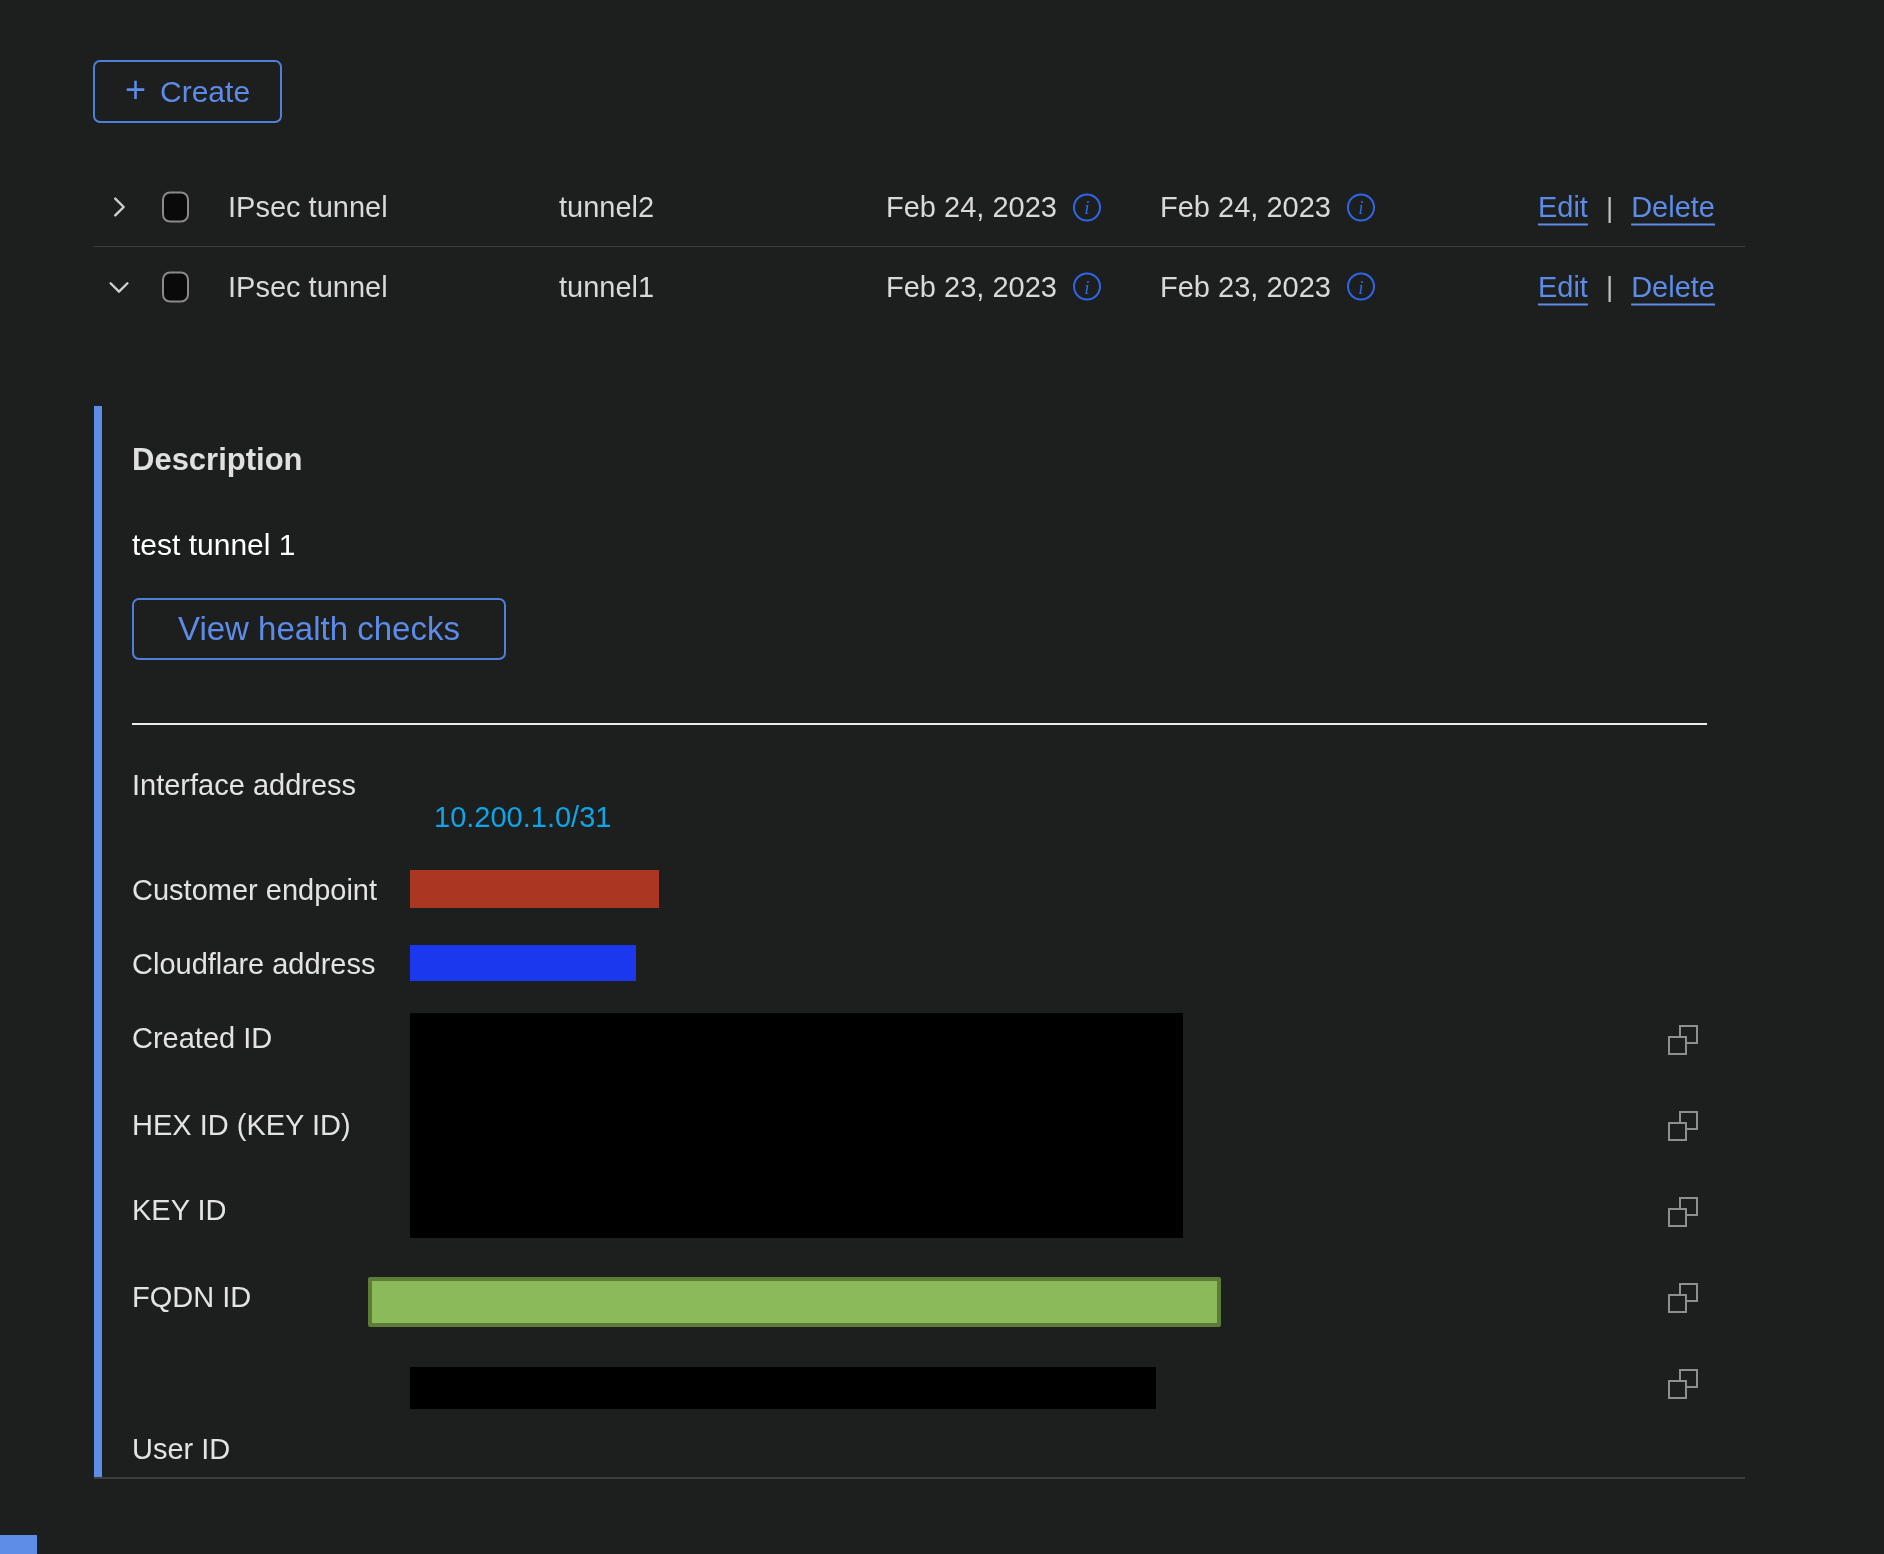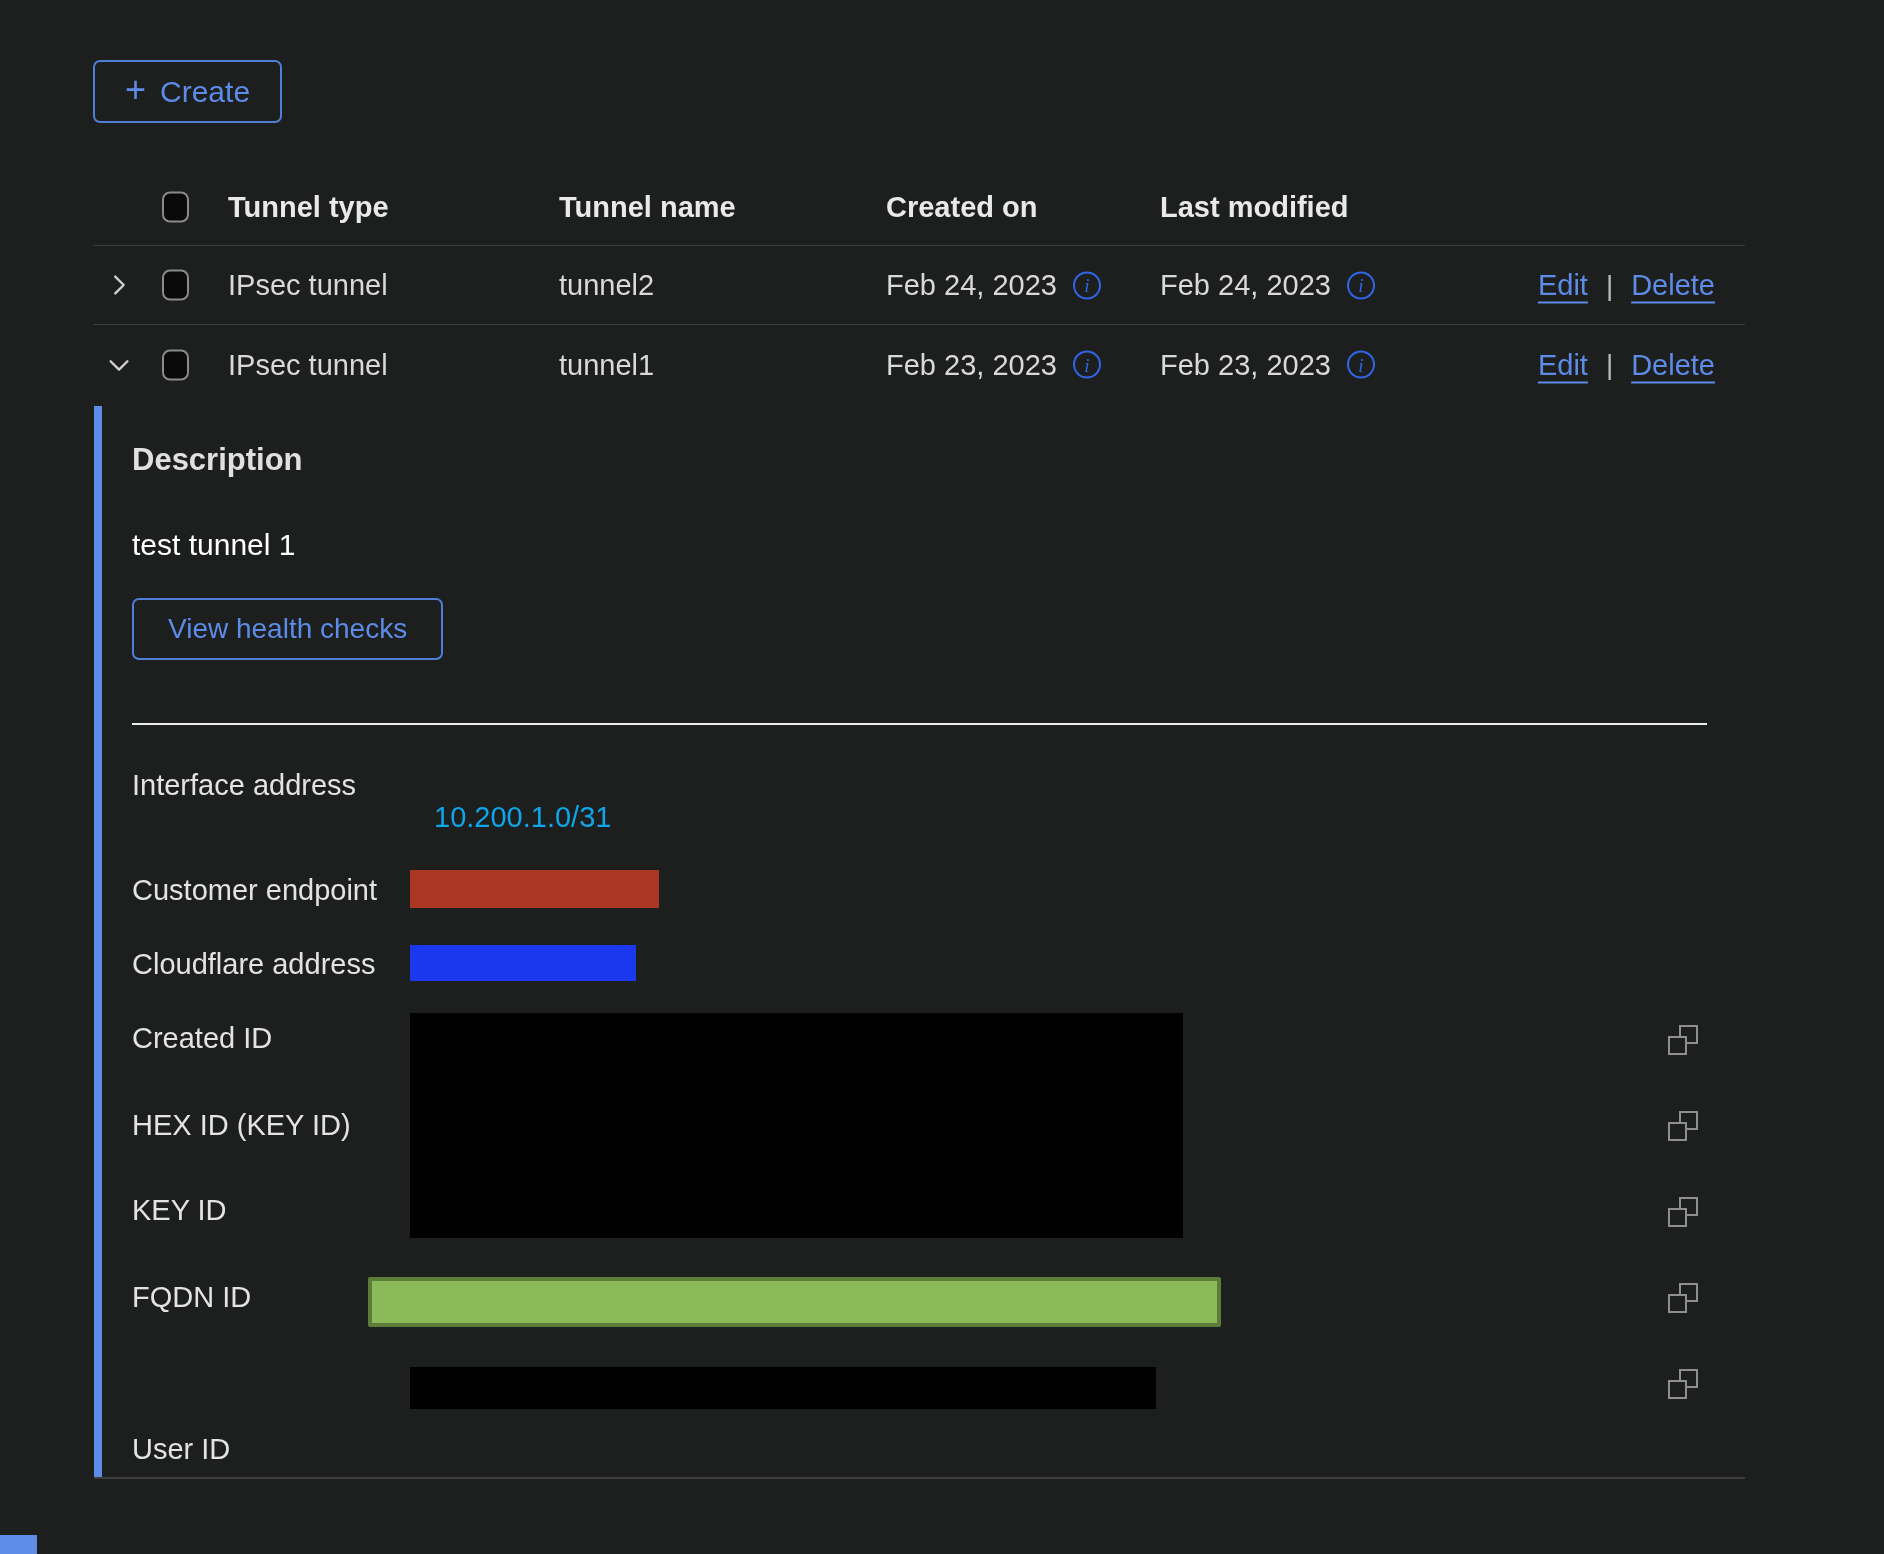--- a/index.html
+++ b/index.html
@@ -19,21 +19,21 @@
     gap: 14px;
     background: transparent;
     border: 2px solid #4f7fd9;
     border-radius: 7px;
     color: #5d8ce8;
     font-family: "Liberation Sans", sans-serif;
     cursor: pointer;
   }
   #create-btn { left: 93px; top: 60px; height: 63px; padding: 0 30px; font-size: 30px; }
   #create-btn .plus { font-size: 36px; font-weight: 300; line-height: 1; position: relative; top: -2px; }
-  #health-btn { left: 132px; top: 598px; height: 62px; padding: 0 34px; font-size: 28px; }
+  #health-btn { left: 132px; top: 598px; height: 62px; padding: 0 44px; font-size: 33px; }
 
   
   .table { position: absolute; left: 93px; top: 168px; width: 1652px; }
   .thead { position: relative; height: 78px; border-bottom: 1px solid #3d3d3d; }
   .trow  { position: relative; height: 79px; }
   .trow.divided { border-bottom: 1px solid #3d3d3d; }
   .cell {
     position: absolute; top: 50%; transform: translateY(-50%);
     display: flex; align-items: center; white-space: nowrap;
   }
@@ -103,29 +103,20 @@
 </head>
 <body>
 
 <button class="btn-outline abs" id="create-btn">
   <span class="plus">+</span>
   <span>Create</span>
 </button>
 
 <div class="table">
 
-  <div class="thead">
-    <div class="cell c-check">
-        <span class="checkbox"></span>
-      </div>
-    <div class="cell c-type th">Tunnel type</div>
-    <div class="cell c-name th">Tunnel name</div>
-    <div class="cell c-created th">Created on</div>
-    <div class="cell c-modified th">Last modified</div>
-  </div>
 
   <div class="trow divided">
     <div class="cell c-chevron chev">
       <svg width="30" height="30" viewBox="0 0 32 32">
           <polyline points="12,7 21,16 12,25" fill="none" stroke="#d0d0d0" stroke-width="2.5" stroke-linecap="round" stroke-linejoin="round"></polyline>
         </svg>
     </div>
     <div class="cell c-check">
         <span class="checkbox"></span>
       </div>

